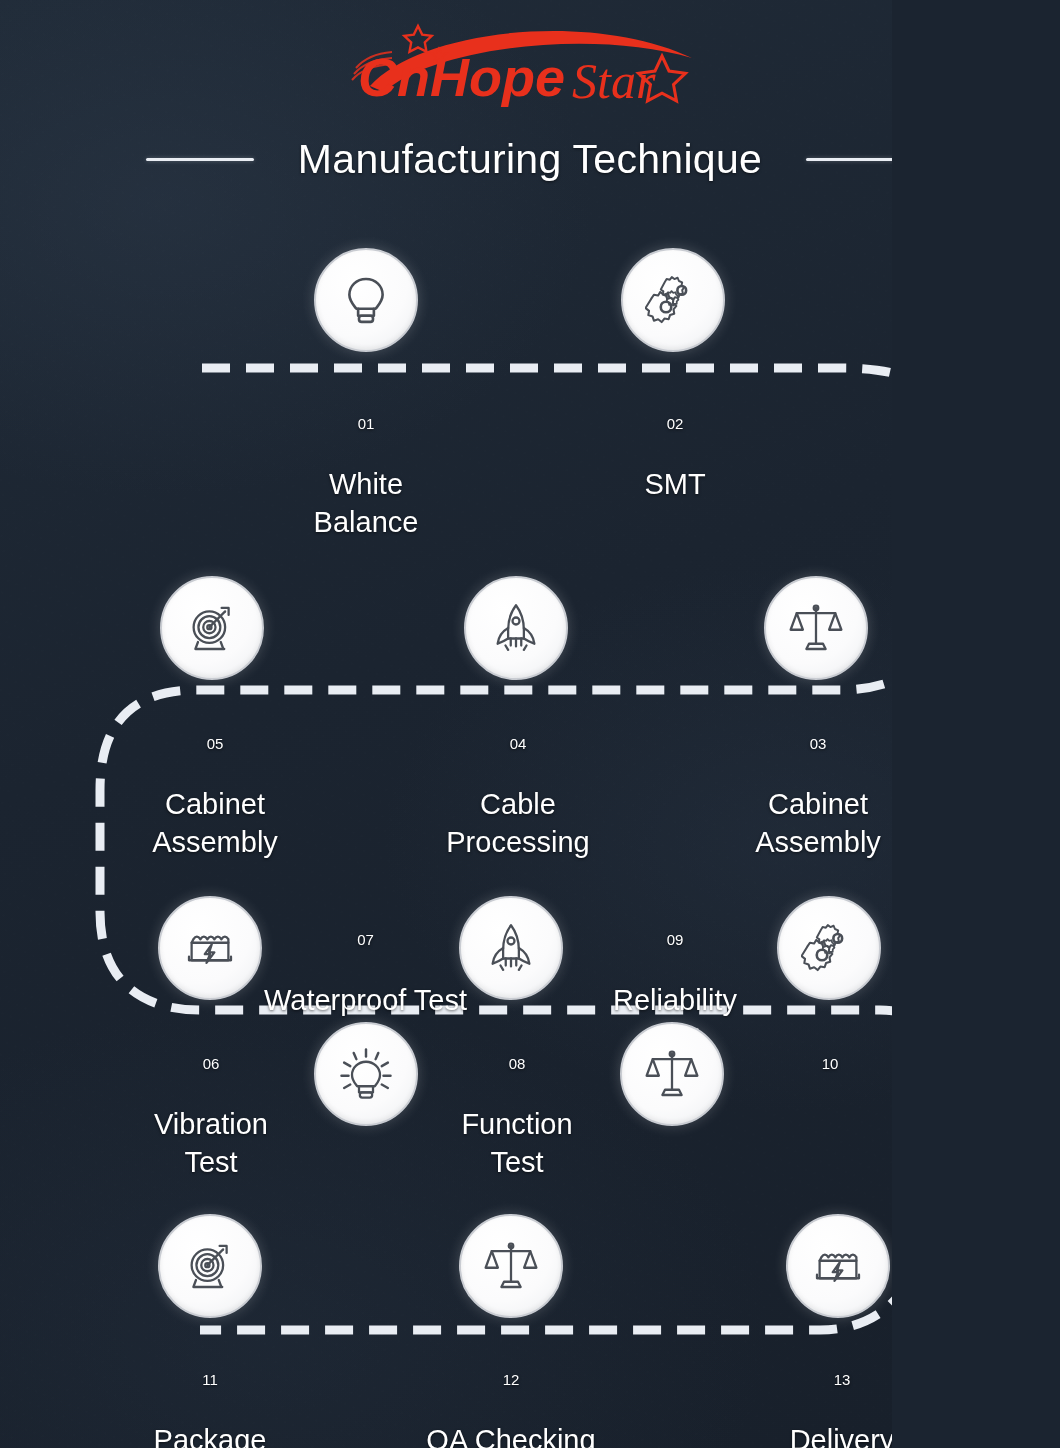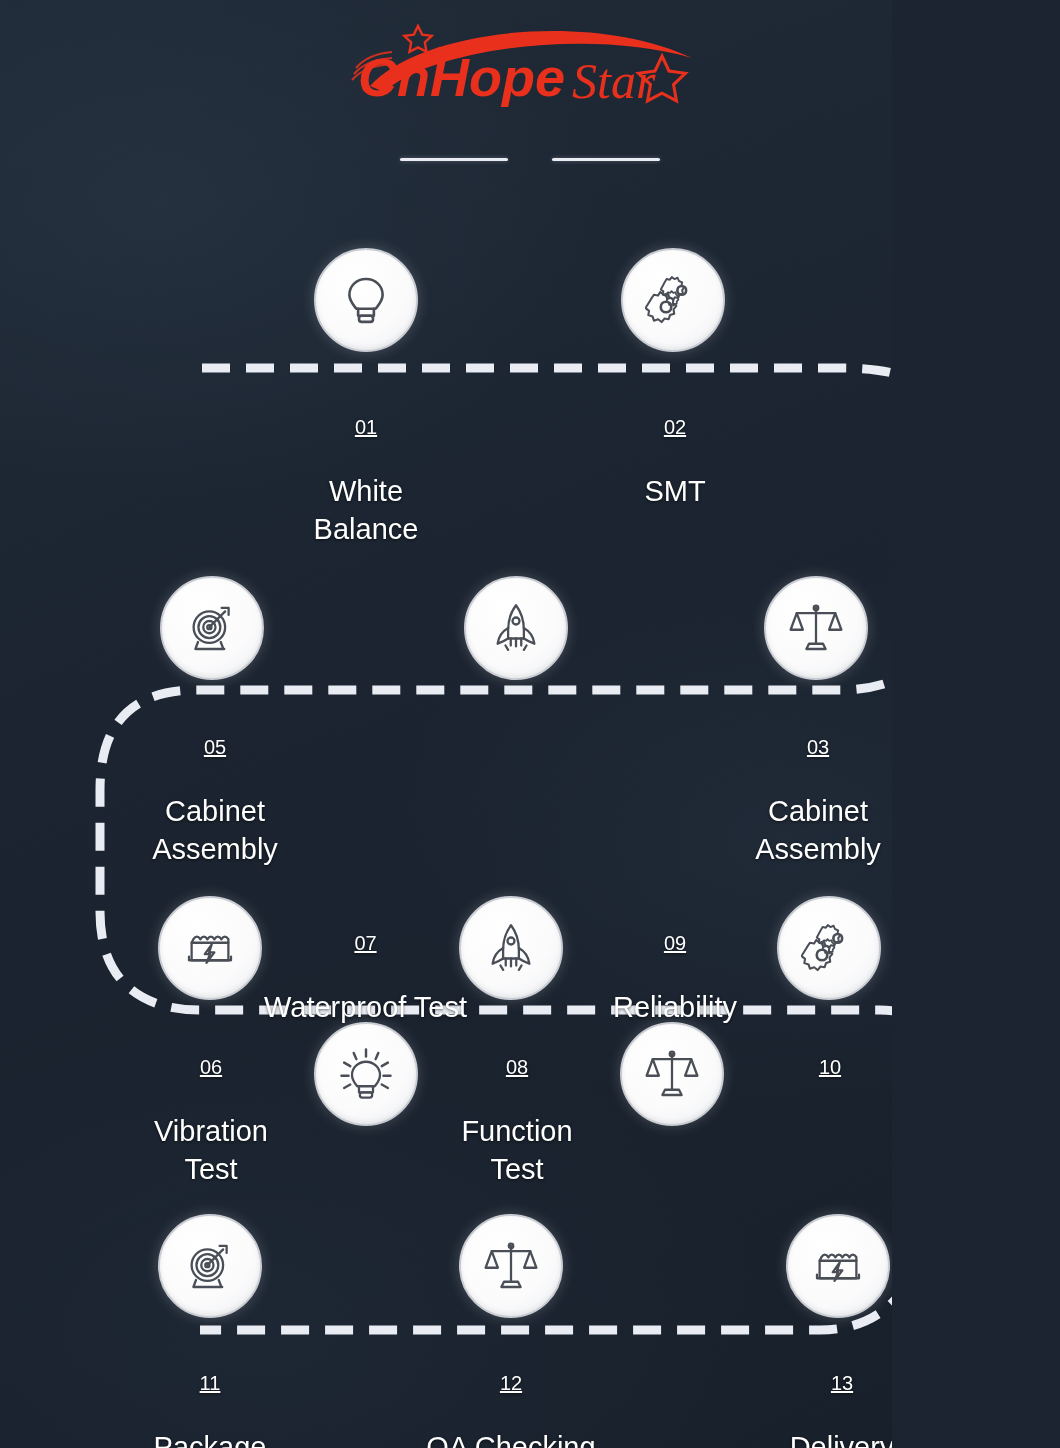--- a/index.html
+++ b/index.html
@@ -101,22 +101,21 @@
     position: absolute;
     color: #ffffff;
     text-align: center;
     line-height: 1.32;
     font-size: 24px;
     text-shadow: 0 1px 3px rgba(0,0,0,.6);
     white-space: pre-line;
   }
   .label .num {
     display: block;
-    font-size: 20px;
-    text-decoration: underline;
+    font-size: 15px;
   }
   .label .name {
     display: block;
     font-size: 29px;
   }
 </style>
 </head>
 <body>
 
 <div id="root">
@@ -139,20 +138,21 @@
       <text x="18" y="82" font-family="'Liberation Sans', sans-serif" font-size="54" font-weight="bold" font-style="italic" fill="#e8301c">CnHope</text>
 
       <text x="232" y="84" font-family="'Liberation Serif', serif" font-size="50" font-style="italic" fill="#e8301c">Star</text>
 
       <path d="M322 42 l7 15 16.5 2.2 -12 11.4 3 16.3 -14.5 -7.8 -14.5 7.8 3 -16.3 -12 -11.4 16.5 -2.2 Z" fill="none" stroke="#e8301c" stroke-width="3"></path>
     </svg>
   </div>
 
   <div id="title-row">
     <span class="title-rule"></span>
+    <span id="page-title">Manufacturing Technique</span>
     <span class="title-rule"></span>
   </div>
 
   <svg id="path-svg" viewBox="0 0 1060 1448">
     <path d="M 202 368
              L 840 368
              C 935 368, 945 400, 945 462
              L 945 600
              C 945 662, 900 690, 840 690
              L 196 690
@@ -221,20 +221,25 @@
       <g fill="none" stroke="#4a4f57" stroke-width="2.6" stroke-linejoin="round" stroke-linecap="round">
         <path d="M32 6 C 26 14, 23 24, 23 34 L 23 44 L 41 44 L 41 34 C 41 24, 38 14, 32 6 Z"></path>
         <path d="M23 32 C 16 36, 12 42, 11 50 C 16 48, 20 46, 23 44"></path>
         <path d="M41 32 C 48 36, 52 42, 53 50 C 48 48, 44 46, 41 44"></path>
         <path d="M26 44 l0 8 M32 44 l0 9 M38 44 l0 8"></path>
         <circle cx="32" cy="24" r="4"></circle>
         <path d="M20 52 l3 5 M44 52 l-3 5"></path>
       </g>
     </svg>
   </div>
+  <div class="label" style="left:433px; top:702px; width:170px;">
+    <span class="num">04</span>
+    <span class="name">Cable
+Processing</span>
+  </div>
 
   <div class="node" style="left:764px; top:576px;">
     <svg viewBox="0 0 64 64">
       <g fill="none" stroke="#4a4f57" stroke-width="2.6" stroke-linejoin="round" stroke-linecap="round">
         <path d="M32 9 L 32 50"></path>
         <circle cx="32" cy="9" r="2.6"></circle>
         <path d="M10 15 L 54 15"></path>
         <path d="M10 15 L 3 34 L 17 34 Z"></path>
         <path d="M54 15 L 47 34 L 61 34 Z"></path>
         <path d="M24 50 L 40 50 L 43 56 L 21 56 Z"></path>

